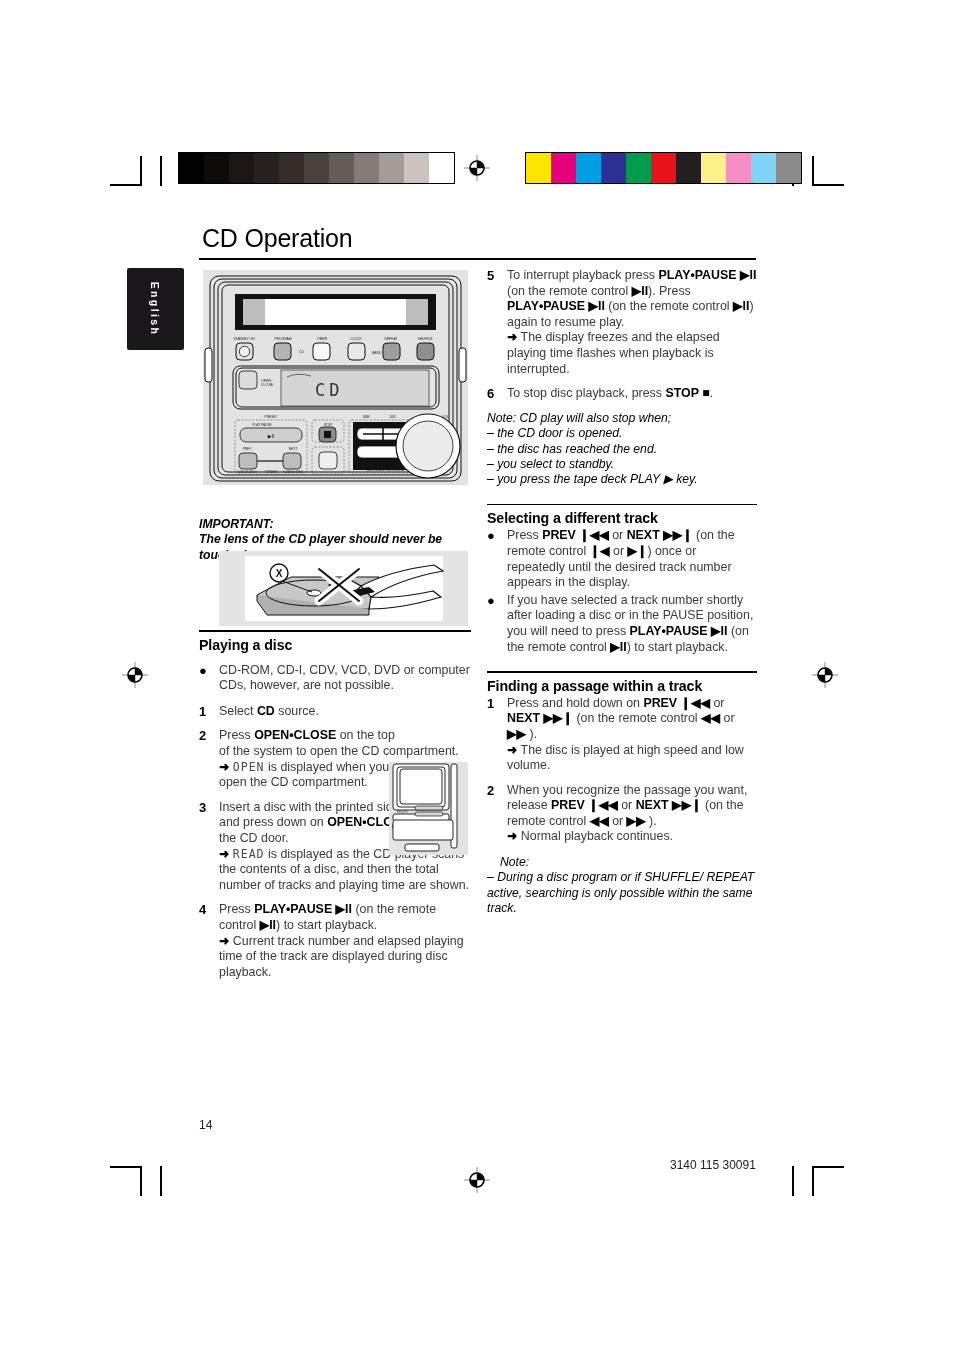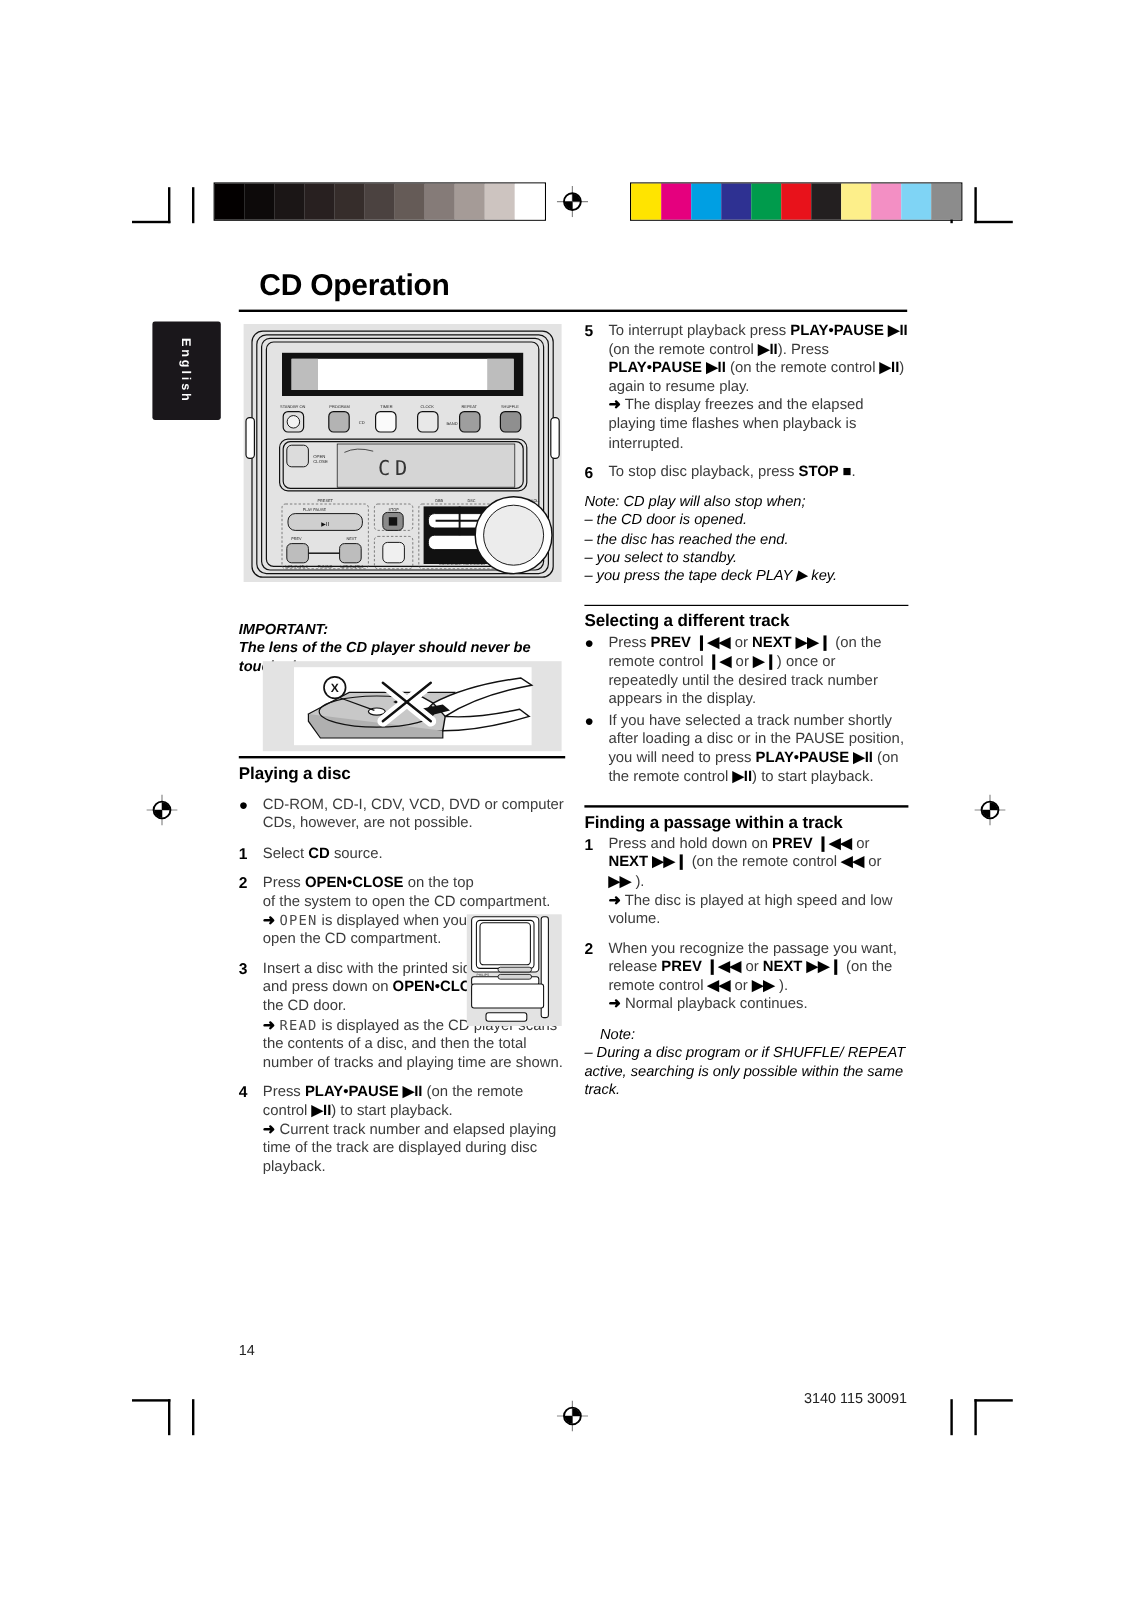--- a/index.html
+++ b/index.html
@@ -19,21 +19,21 @@
   
   .page{position:absolute;left:0;top:0;width:954px;height:1351px;}
 
   .lang-tab{position:absolute;left:127px;top:268px;width:57px;height:82px;
             background:#1a171b;border-radius:2px;}
   .lang-tab span{position:absolute;left:0;top:0;width:82px;height:57px;
             transform-origin:0 0;transform:rotate(90deg) translateY(-57px);
             display:flex;align-items:center;justify-content:center;
             color:#fff;font-size:10.5px;font-weight:bold;letter-spacing:2.4px;}
 
-  .title{position:absolute;left:216px;top:224px;font-size:25px;font-weight:bold;
+  .title{position:absolute;left:202px;top:224px;font-size:25px;font-weight:normal;
          letter-spacing:-0.2px;color:#000;}
   .title-rule{position:absolute;left:199px;top:258px;width:557px;height:2.4px;background:#000;}
 
   .col-left{position:absolute;left:199px;top:268px;width:272px;}
   .col-right{position:absolute;left:487px;top:268px;width:270px;}
 
   
   .h2{font-size:14.2px;font-weight:bold;color:#000;margin:0 0 2px 0;letter-spacing:-0.1px;}
   .rule{height:1.6px;background:#000;margin:16px 0 5px 0;}
   p{margin:0 0 8px 0;font-size:12.4px;line-height:15.6px;color:#3b3b3b;}

